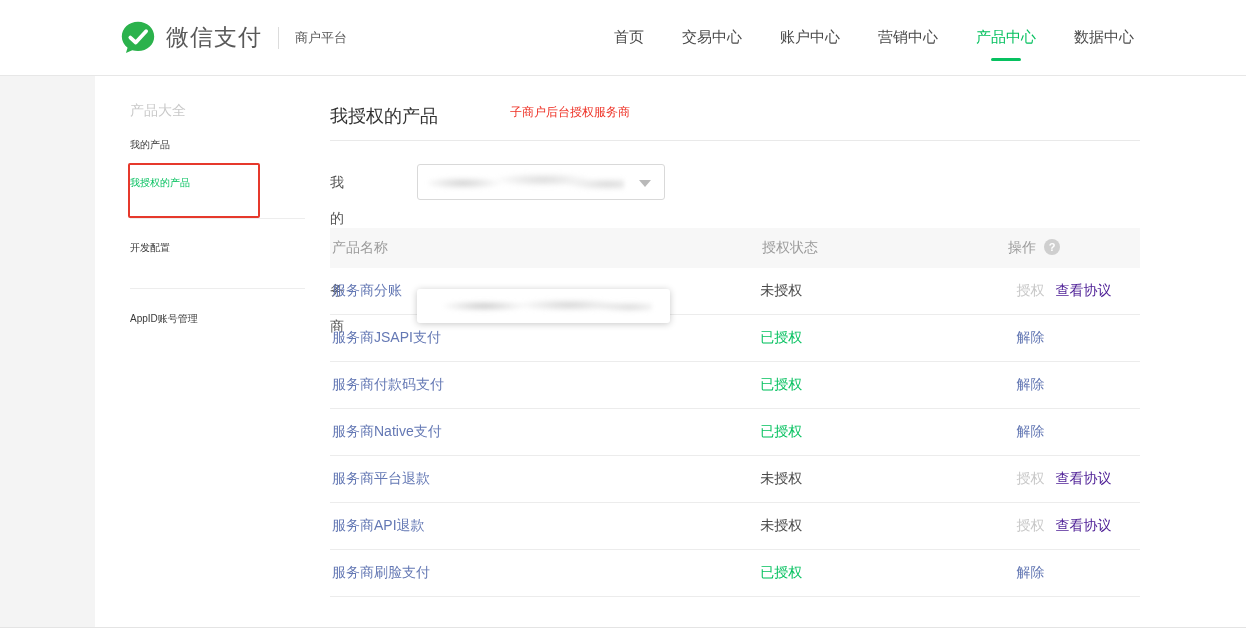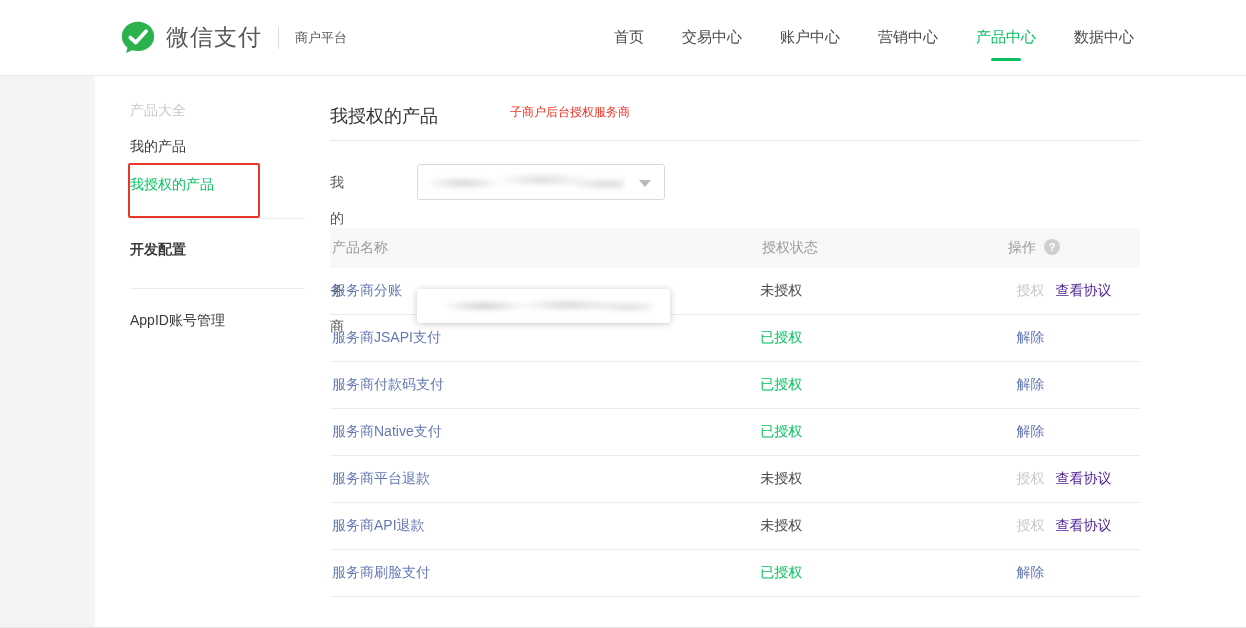--- a/index.html
+++ b/index.html
@@ -15,25 +15,25 @@
   .brand-sub { font-size:13px; color:#595959; }
   .topnav { position:absolute; right:110px; top:0; height:75px; display:flex; align-items:center; gap:34px; }
   .topnav .nav-item { font-size:15px; color:#4a4a4a; cursor:pointer; position:relative; padding:6px 2px; }
   .topnav .nav-item.active { color:#07c160; }
   .topnav .nav-item.active::after { content:""; position:absolute; left:50%; transform:translateX(-50%); bottom:-8px; width:30px; height:3px; background:#07c160; border-radius:2px; }
 
   
   .left-gutter { position:absolute; left:0; top:76px; width:95px; height:552px; background:#f4f4f4; }
   .sidebar { position:absolute; left:105px; top:76px; width:200px; height:552px; background:#fff; }
   .side-section { position:absolute; left:25px; top:26px; font-size:14px; color:#c9c9c9; }
-  .side-item { position:absolute; left:25px; font-size:14px; color:#3a3a3a; cursor:pointer; }
+  .side-item { position:absolute; left:25px; font-size:10px; color:#3a3a3a; cursor:pointer; }
   .side-item.active { color:#07c160; }
   .side-item.i1 { top:62px; }
   .side-item.i2 { top:100px; }
-  .side-item.i3 { top:165px;font-weight:bold; }
+  .side-item.i3 { top:165px; }
   .side-item.i4 { top:236px; }
   .side-div { position:absolute; left:25px; right:0; height:1px; background:#ededed; }
   .side-div.d1 { top:142px; }
   .side-div.d2 { top:212px; }
   .red-box { position:absolute; left:23px; top:87px; width:132px; height:55px; border:2px solid #e6392c; border-radius:2px; pointer-events:none; }
 
   
   .main { position:absolute; left:330px; top:76px; width:810px; height:552px; }
   .page-title { position:absolute; left:0; top:28px; font-size:18px; color:#333; }
   .title-note { position:absolute; left:180px; top:28px; font-size:12px; color:#ee2f23; }

